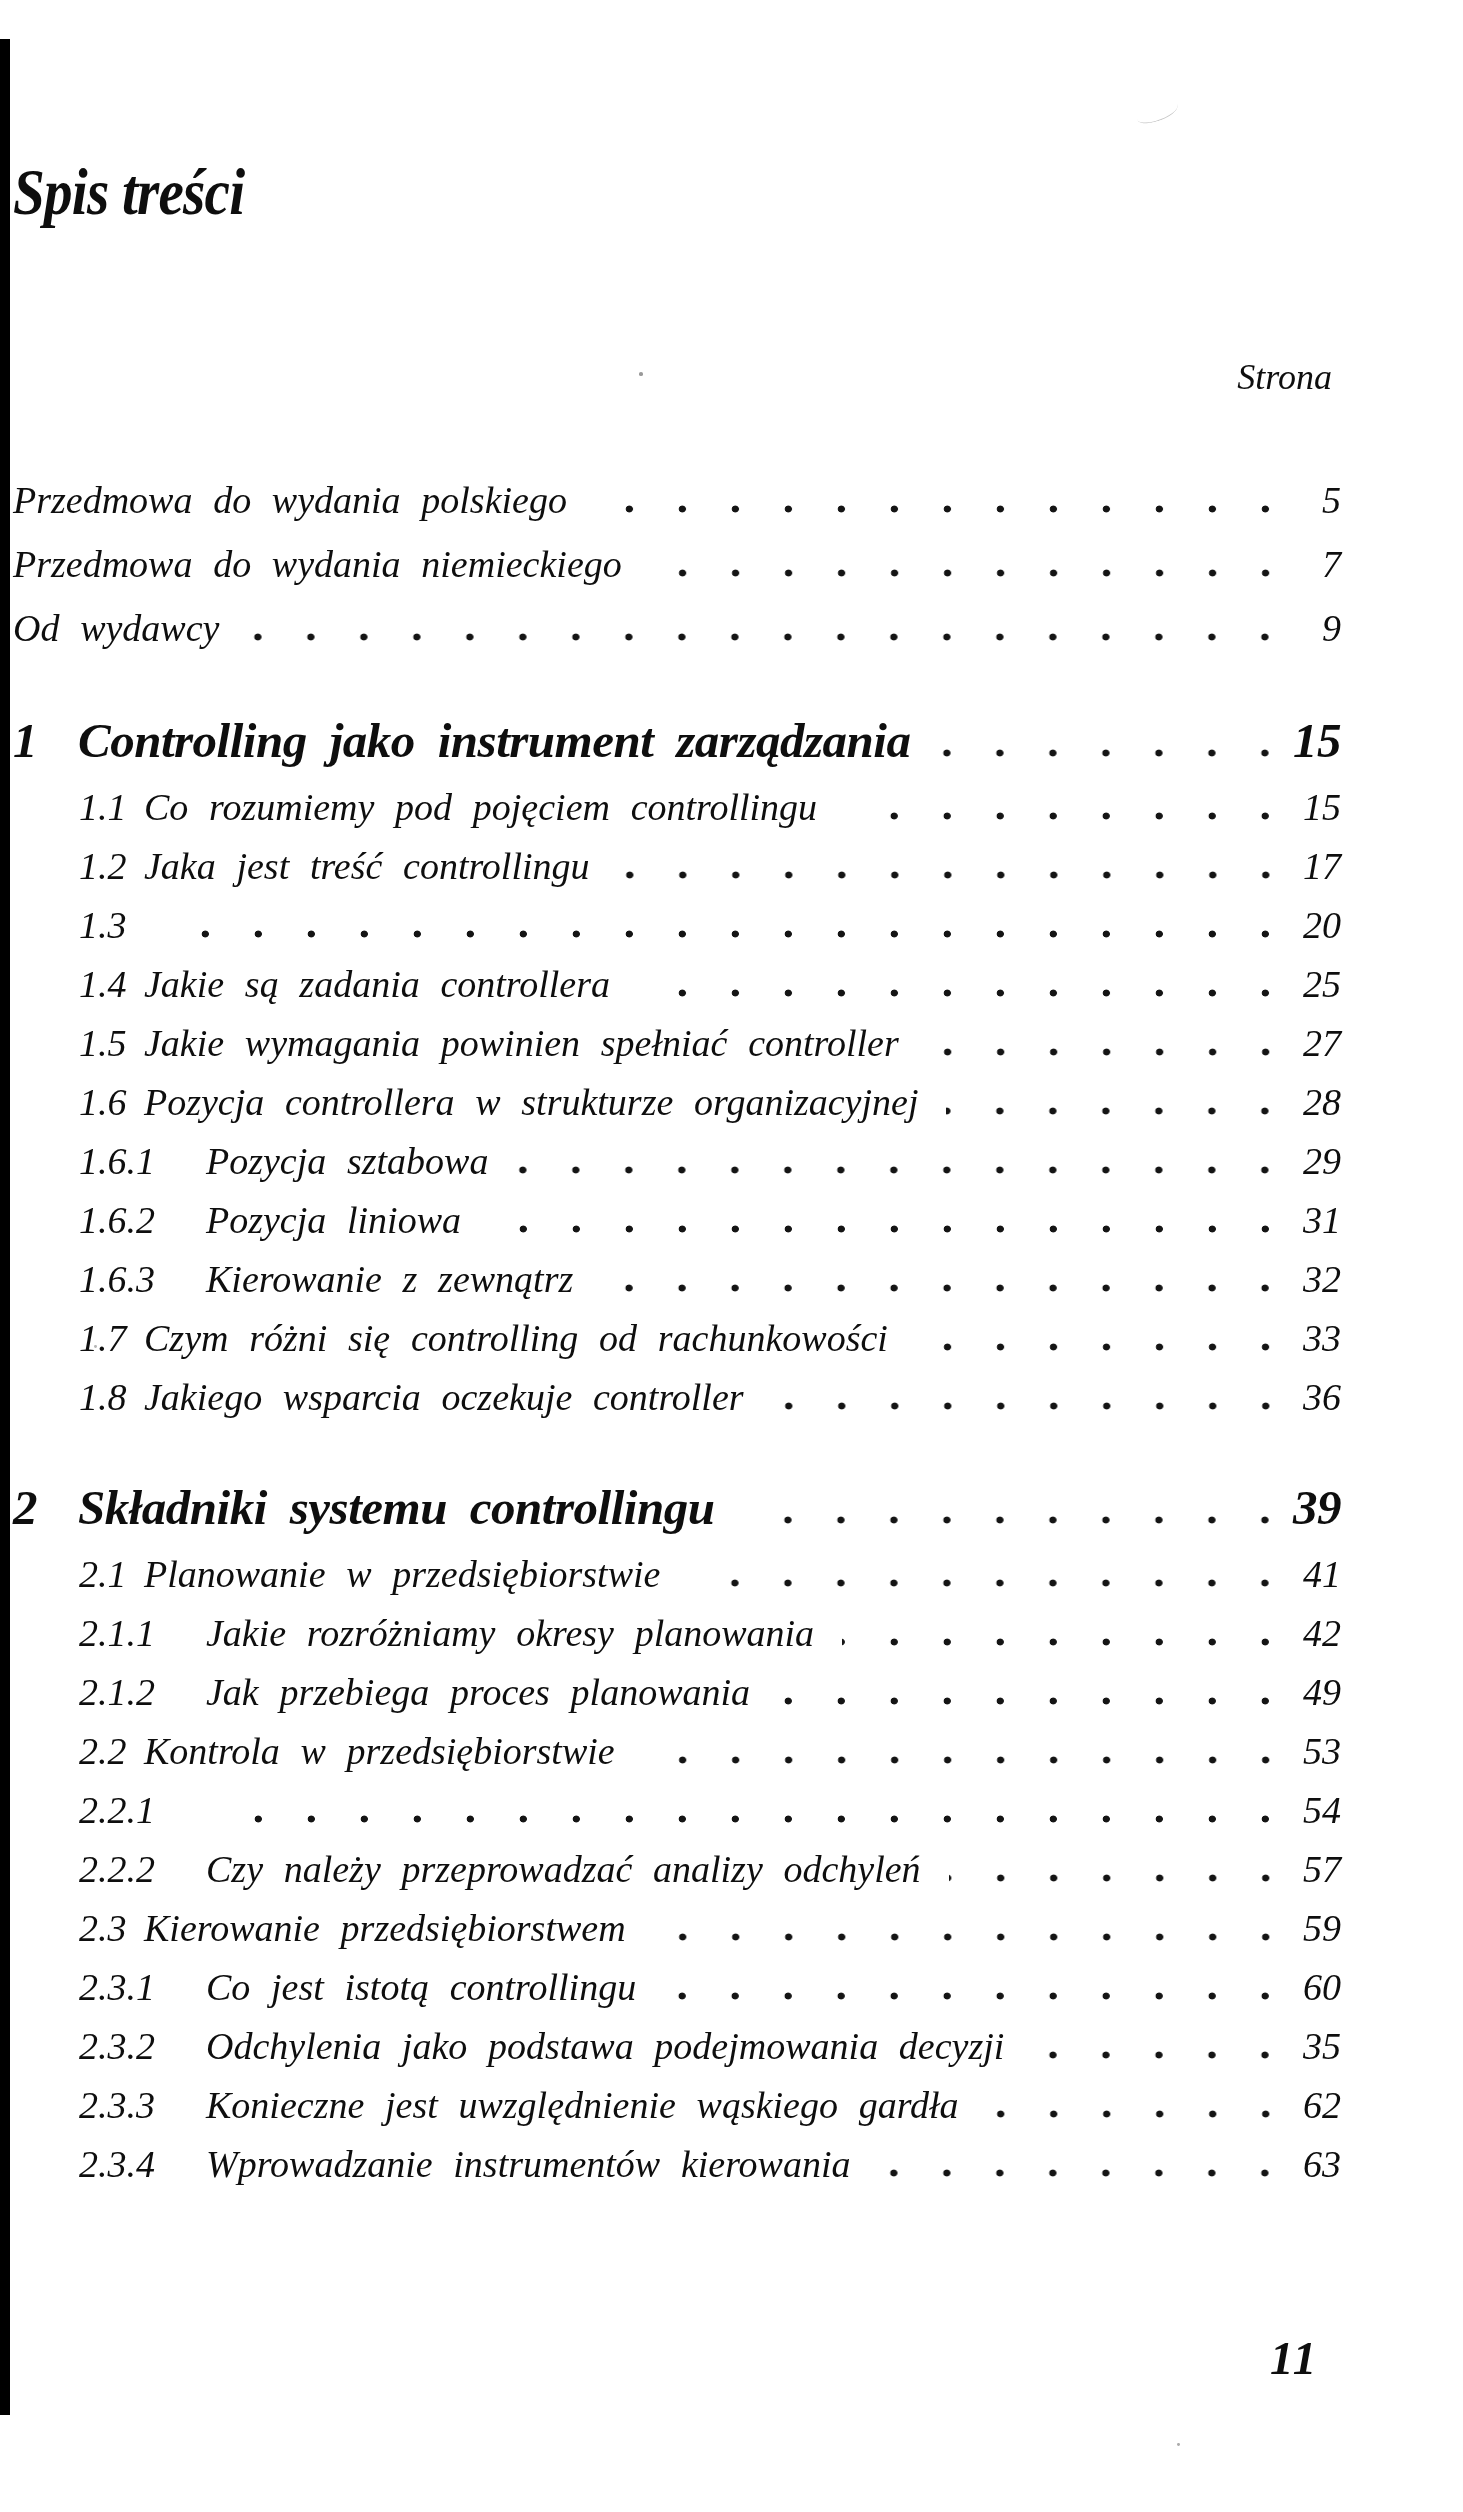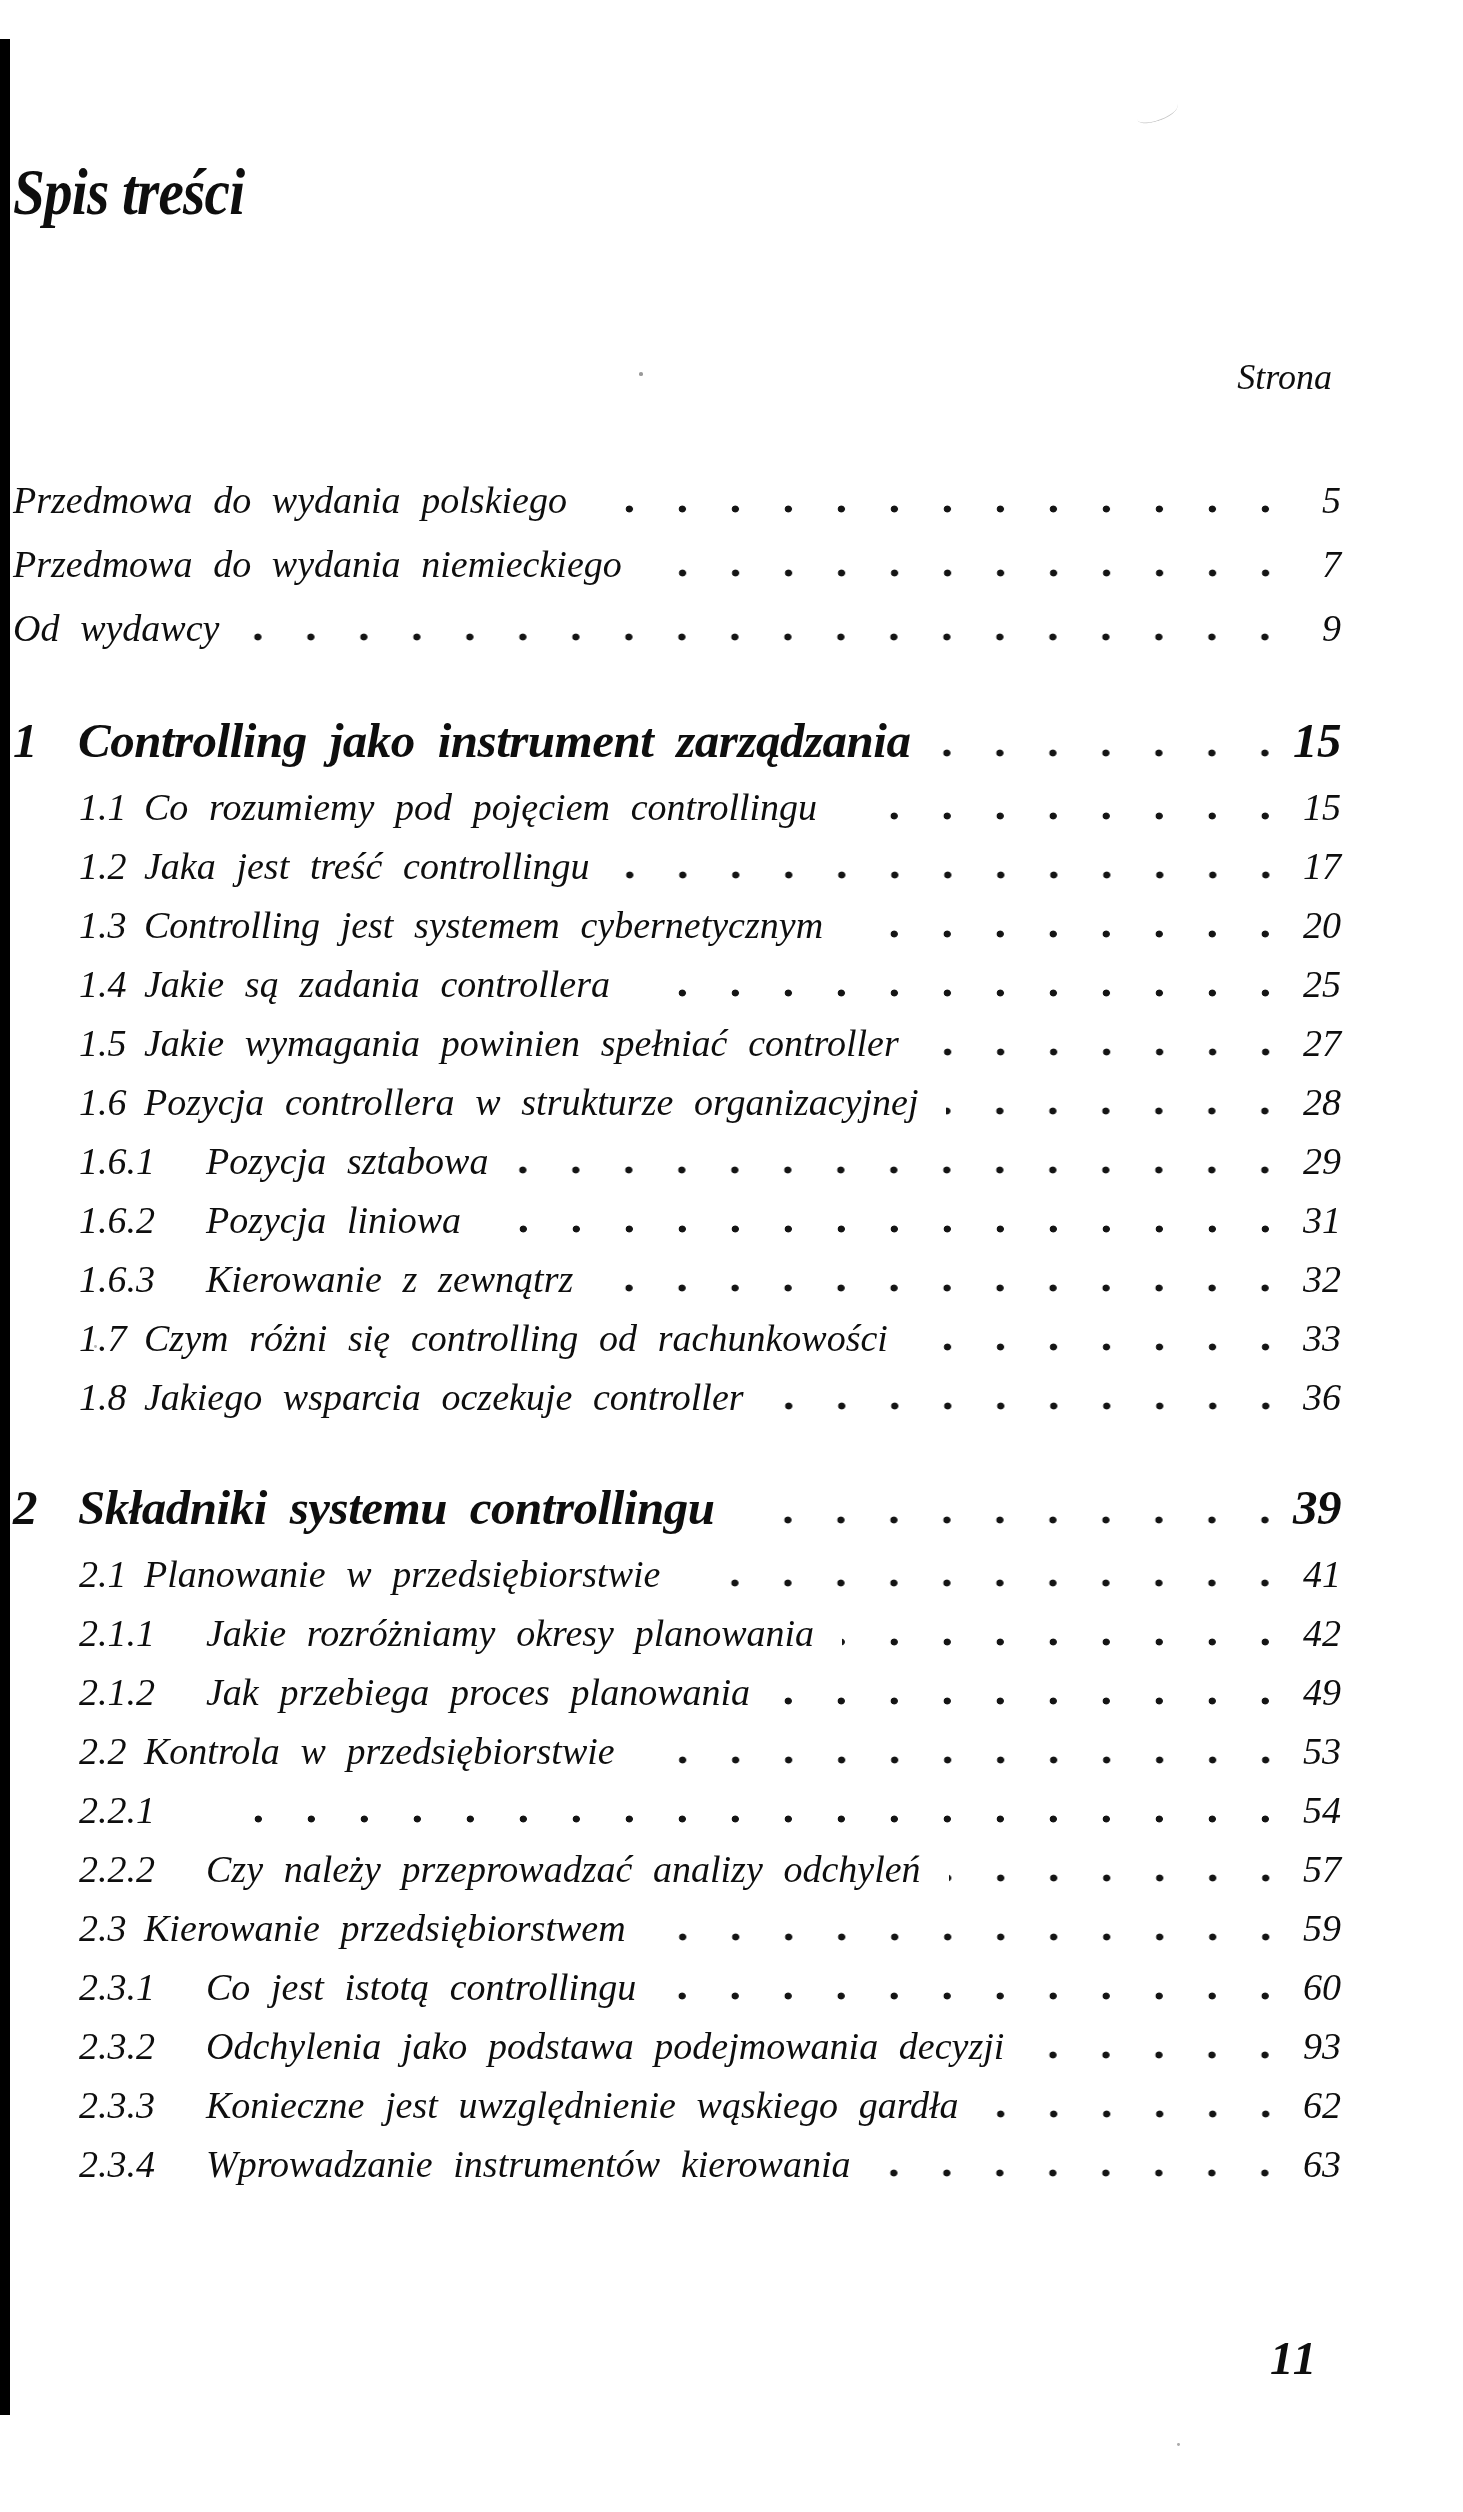--- a/index.html
+++ b/index.html
@@ -98,21 +98,20 @@
     <span class="pg">15</span>
   </div>
         <div class="row depth2">
     <span class="num">1.2</span>
     <span class="label">Jaka jest treść controllingu</span>
     <span class="dots"></span>
     <span class="pg">17</span>
   </div>
         <div class="row depth2">
     <span class="num">1.3</span>
-    <span class="label">Controlling jest systemem cybernetycznym</span>
     <span class="dots"></span>
     <span class="pg">20</span>
   </div>
         <div class="row depth2">
     <span class="num">1.4</span>
     <span class="label">Jakie są zadania controllera</span>
     <span class="dots"></span>
     <span class="pg">25</span>
   </div>
         <div class="row depth2">
@@ -207,21 +206,21 @@
         <div class="row depth3">
     <span class="num">2.3.1</span>
     <span class="label">Co jest istotą controllingu</span>
     <span class="dots"></span>
     <span class="pg">60</span>
   </div>
         <div class="row depth3">
     <span class="num">2.3.2</span>
     <span class="label">Odchylenia jako podstawa podejmowania decyzji</span>
     <span class="dots"></span>
-    <span class="pg">93</span>
+    <span class="pg">35</span>
   </div>
         <div class="row depth3">
     <span class="num">2.3.3</span>
     <span class="label">Konieczne jest uwzględnienie wąskiego gardła</span>
     <span class="dots"></span>
     <span class="pg">62</span>
   </div>
         <div class="row depth3">
     <span class="num">2.3.4</span>
     <span class="label">Wprowadzanie instrumentów kierowania</span>

